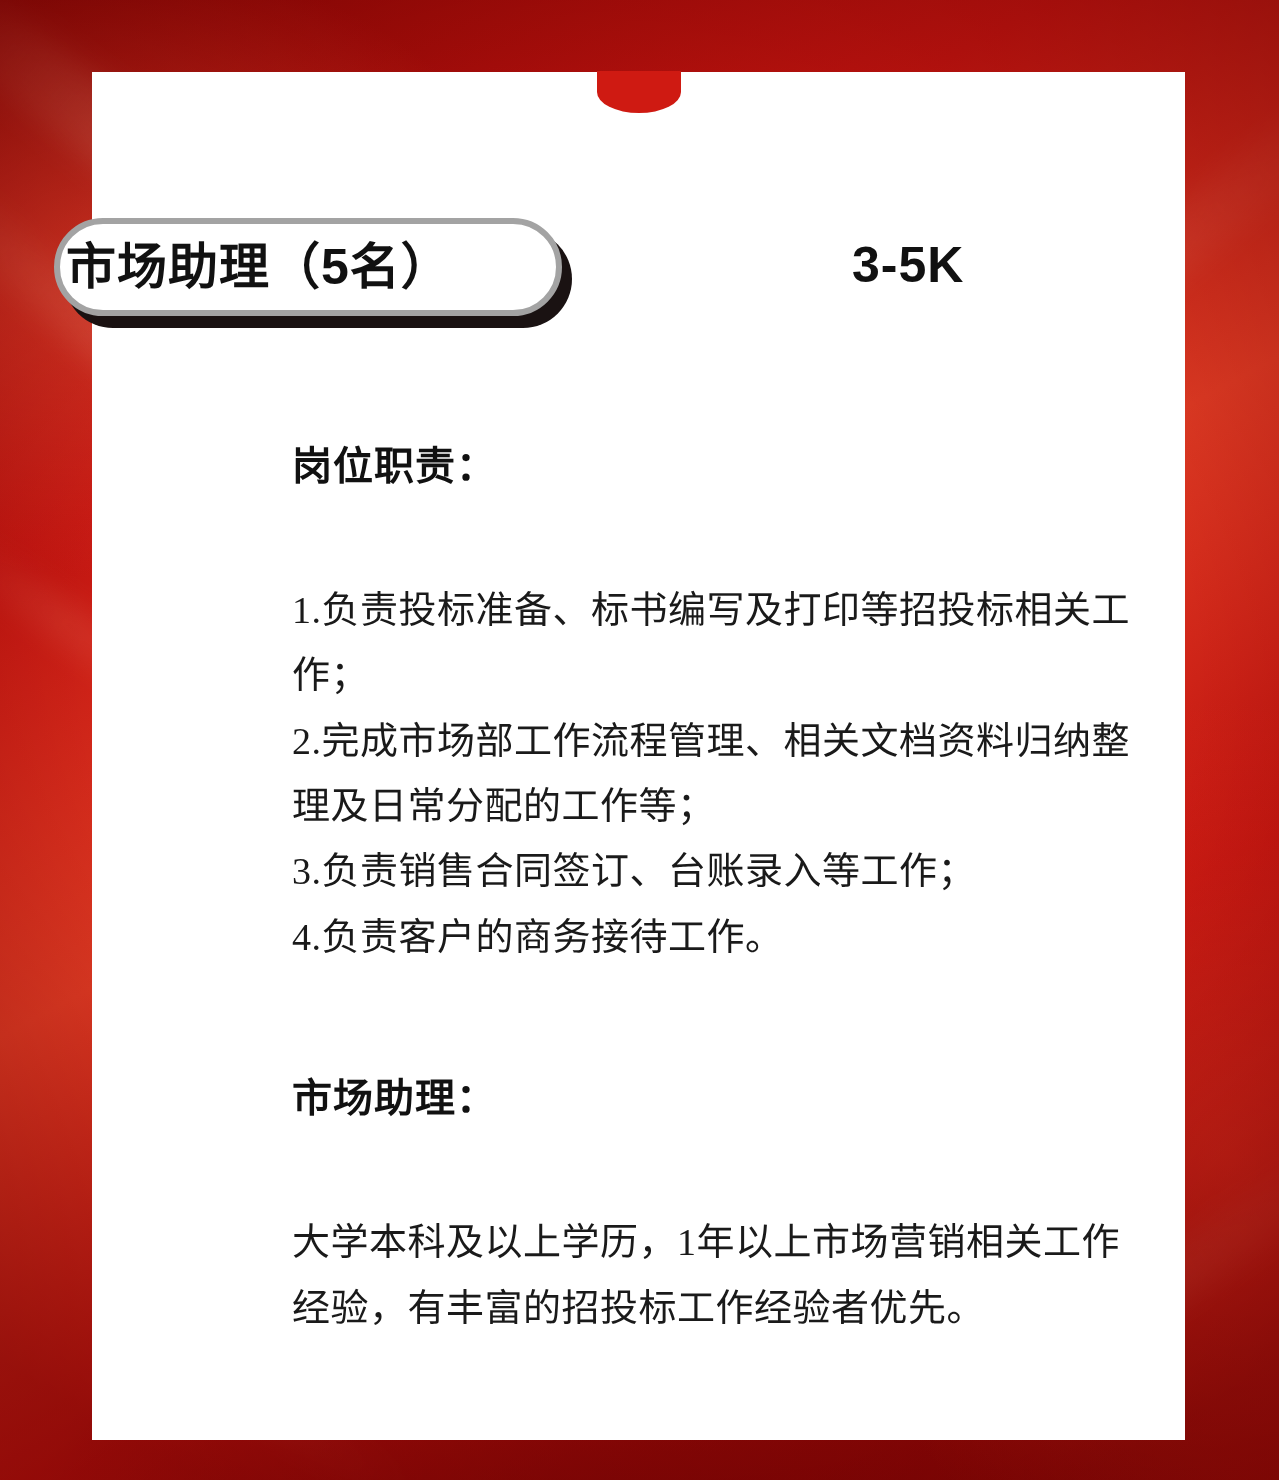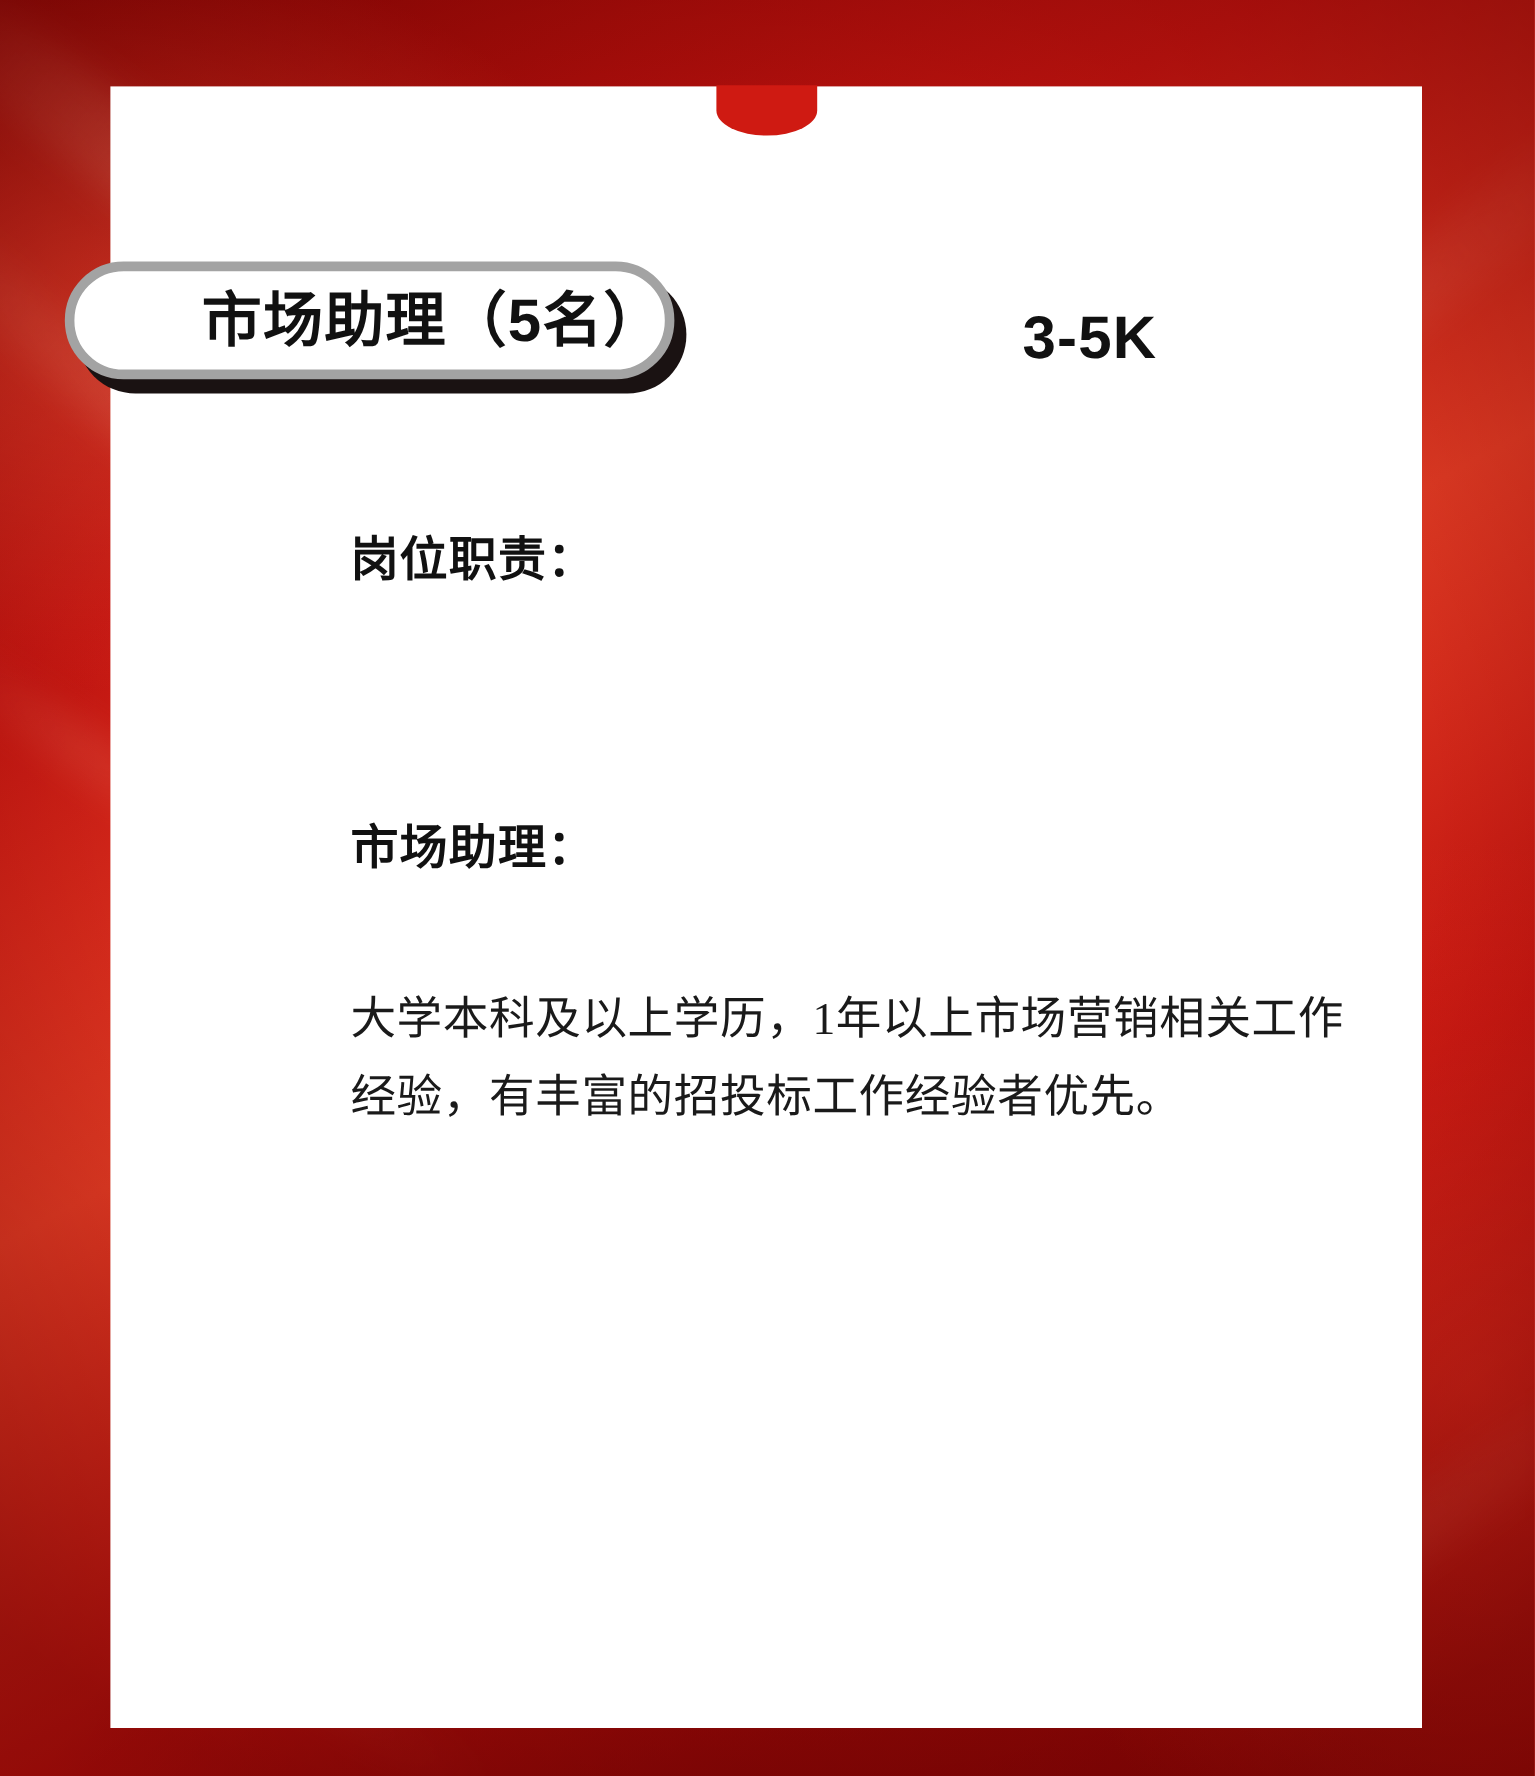--- a/index.html
+++ b/index.html
@@ -92,39 +92,39 @@
     border-radius: 60px;
   }
   .pill {
     position: absolute;
     left: 0;
     top: 0;
     width: 508px;
     height: 98px;
     border-radius: 60px;
     background: #ffffff;
-    border: 8px solid #a3a3a3;
+    border: 6px solid #a3a3a3;
     box-sizing: border-box;
     display: flex;
     align-items: center;
-    justify-content: flex-end;
+    justify-content: flex-start;
   }
   .pill-text {
     font-size: 50px;
     font-weight: 700;
     color: #111111;
     letter-spacing: 1px;
     white-space: nowrap;
     line-height: 1;
     padding-left: 6px;
   }
   .salary {
     position: absolute;
     left: 760px;
-    top: 34px;
+    top: 18px;
     font-size: 50px;
     font-weight: 700;
     color: #111111;
     letter-spacing: 1px;
   }
 
   
   .content {
     position: absolute;
     left: 200px;
@@ -173,20 +173,26 @@
           <span class="pill-text">市场助理（5名）</span>
         </div>
       </div>
       <div class="salary">3-5K</div>
     </div>
 
     <div class="content">
 
       <p class="section-head">岗位职责：</p>
       <div class="gap-after-head"></div>
+      <div class="list">
+        <p class="para">1.负责投标准备、标书编写及打印等招投标相关工作；</p>
+        <p class="para">2.完成市场部工作流程管理、相关文档资料归纳整理及日常分配的工作等；</p>
+        <p class="para">3.负责销售合同签订、台账录入等工作；</p>
+        <p class="para">4.负责客户的商务接待工作。</p>
+      </div>
 
       <div class="gap-between"></div>
 
       <p class="section-head">市场助理：</p>
       <div class="gap-after-head"></div>
       <div class="list">
         <p class="para">大学本科及以上学历，1年以上市场营销相关工作经验，有丰富的招投标工作经验者优先。</p>
       </div>
 
     </div>

